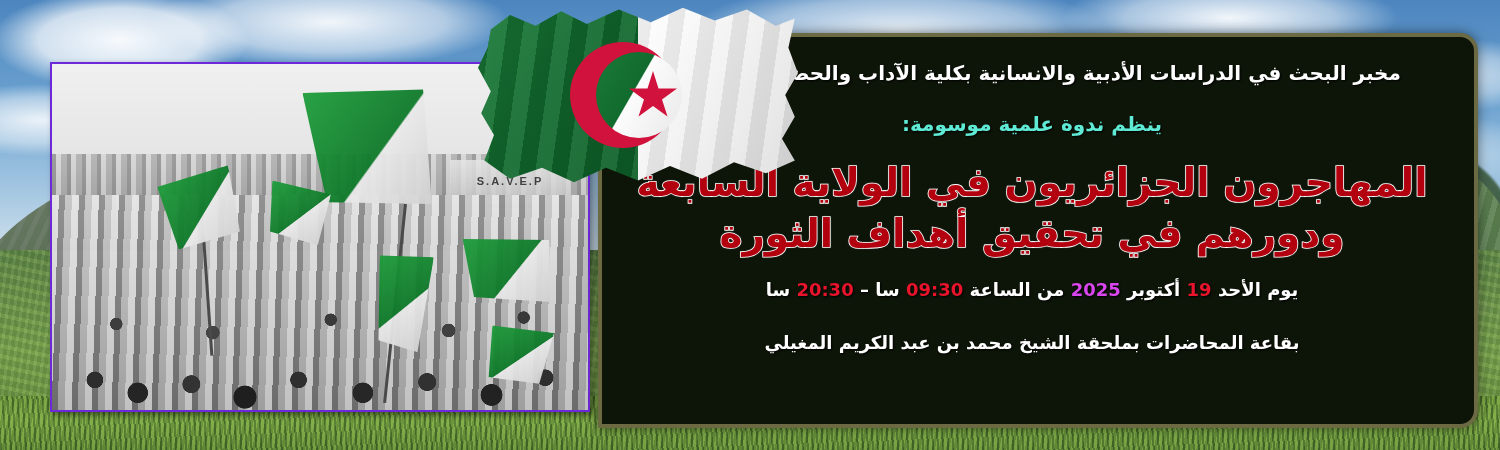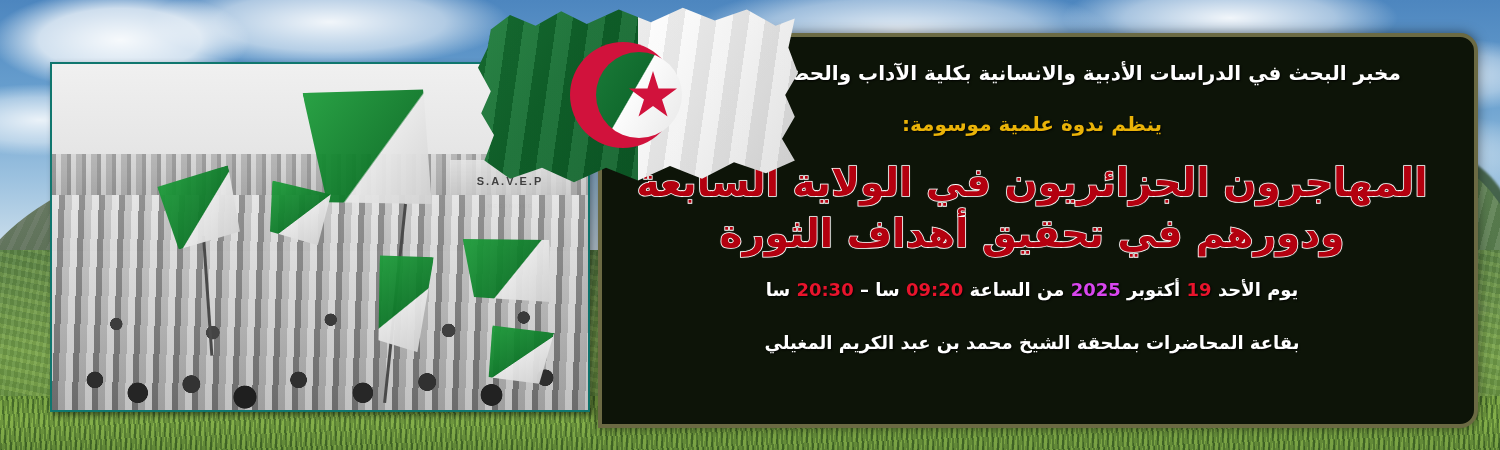--- a/index.html
+++ b/index.html
@@ -90,21 +90,21 @@
       repeating-linear-gradient(86deg, rgba(40,70,20,.35) 0 2px, rgba(160,200,80,.28) 2px 5px),
       repeating-linear-gradient(-78deg, rgba(30,60,15,.25) 0 3px, rgba(170,210,90,.2) 3px 7px),
       linear-gradient(#5e8a3c 0%, #6f9c44 45%, #547d36 100%);
   }
 
   
   .photo-frame {
     position: absolute;
     left: 50px; top: 62px;
     width: 540px; height: 350px;
-    border: 2px solid #0f766e;
+    border: 2px solid #6d28d9;
     overflow: hidden;
     background: #e9e9e9;
     box-shadow: 3px 3px 6px rgba(0,0,0,.45);
   }
   .photo-sky {
     position: absolute; left: 0; top: 0; width: 100%; height: 44%;
     background: linear-gradient(#f0f0f0 0%, #e6e6e6 55%, #d9d9d9 100%);
   }
   .photo-town {
     position: absolute; left: 0; top: 26%;
@@ -248,21 +248,21 @@
     color: #ffffff;
     line-height: 1.25;
     margin-top: 10px;
     white-space: nowrap;
     text-shadow: 1px 1px 2px rgba(0,0,0,.9);
   }
   .organizes {
     font-family: "DejaVu Sans", sans-serif;
     font-weight: 700;
     font-size: 20px;
-    color: #eab308;
+    color: #5eead4;
     margin-top: 26px;
     text-shadow: 1px 1px 2px rgba(0,0,0,.9);
   }
 
   .title-block {
     margin-top: 22px;
   }
   .title-line {
     font-family: "DejaVu Sans", sans-serif;
     font-weight: 700;
@@ -328,21 +328,21 @@
       <div class="title-line">المهاجرون الجزائريون في الولاية السابعة</div>
       <div class="title-line">ودورهم في تحقيق أهداف الثورة</div>
     </div>
 
     <div class="meta-line">
       <span>يوم الأحد</span>
       <span class="hl-red">19</span>
       <span>أكتوبر</span>
       <span class="hl-green">2025</span>
       <span>من الساعة</span>
-      <span class="hl-red">09:20</span>
+      <span class="hl-red">09:30</span>
       <span>سا</span>
       <span>–</span>
       <span class="hl-red">20:30</span>
       <span>سا</span>
     </div>
 
     <div class="meta-line venue">بقاعة المحاضرات بملحقة الشيخ محمد بن عبد الكريم المغيلي</div>
   </div>
 
   <div class="flag">

